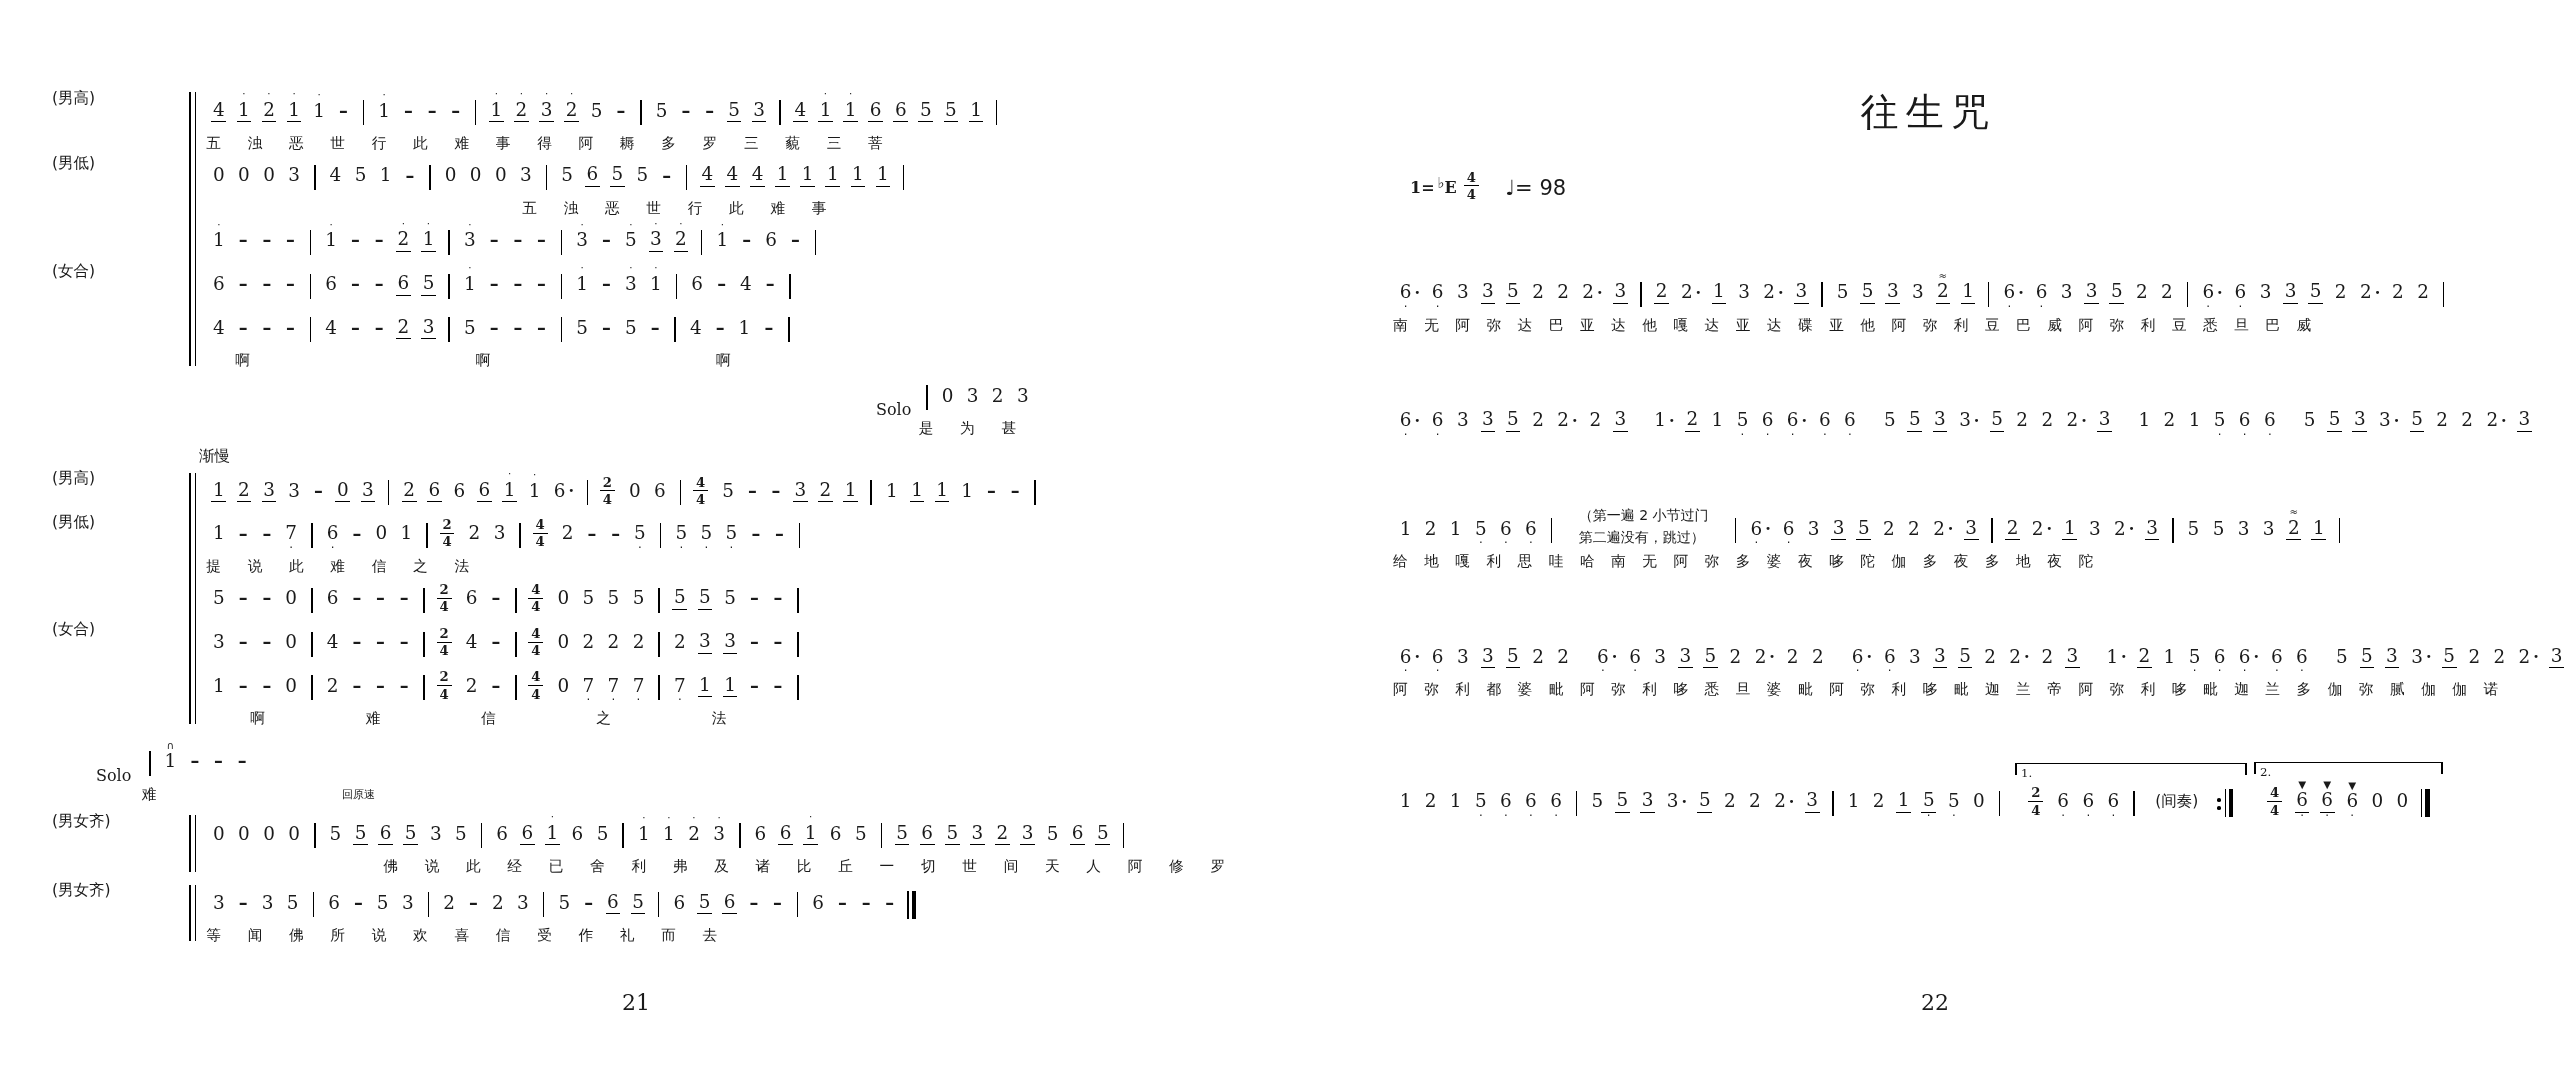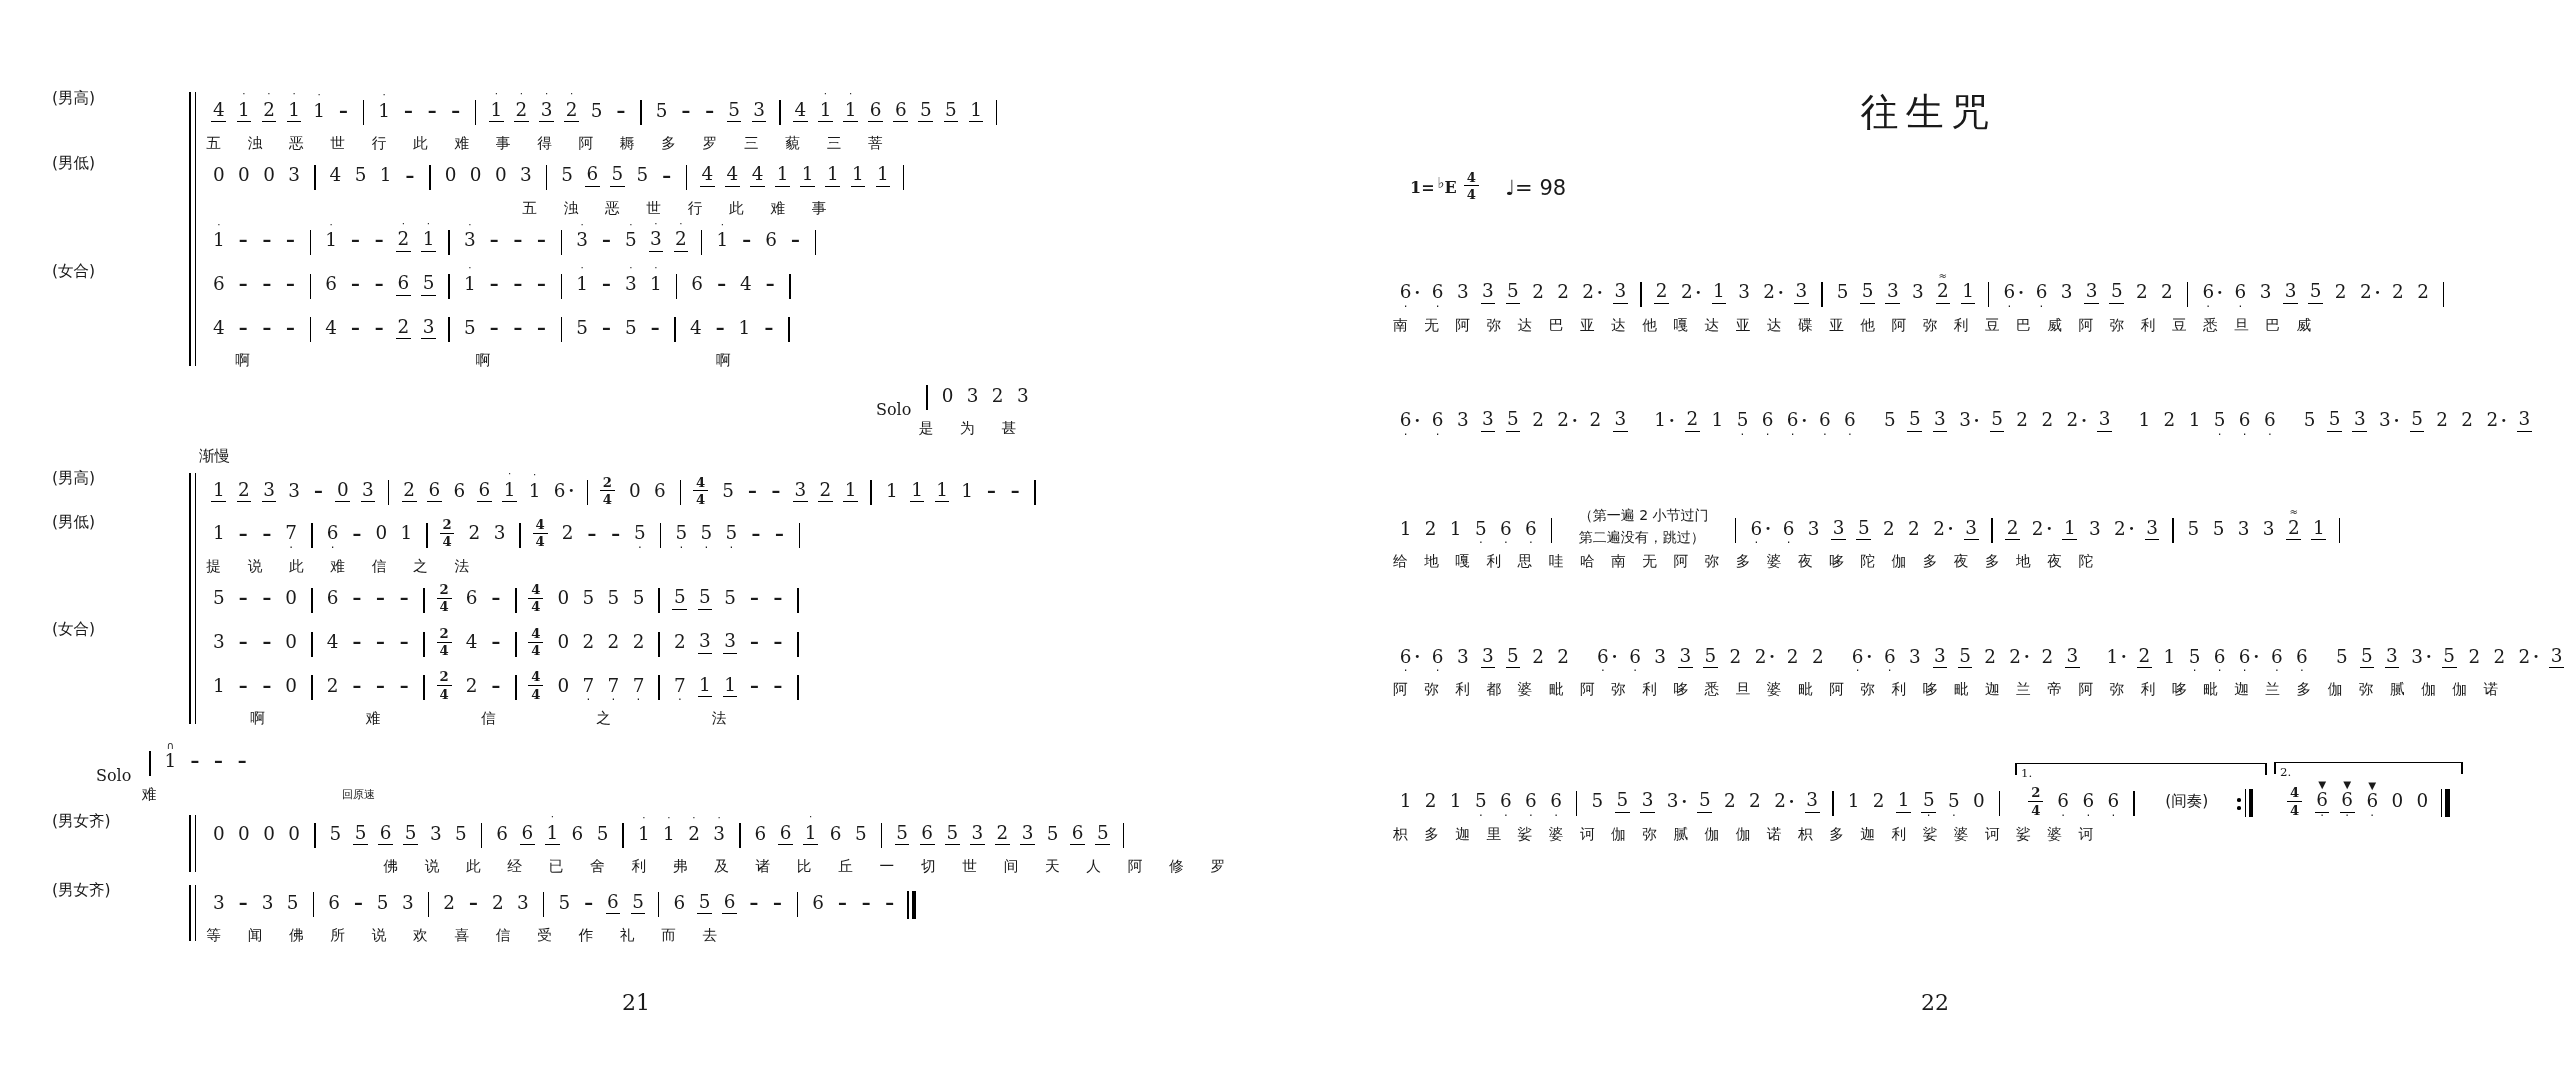--- a/index.html
+++ b/index.html
@@ -19,21 +19,21 @@
   .barline{width:1.5px;background:#000;height:25px;margin:0 7.4px 6.6px 7.4px;align-self:flex-end;}
   .fin,.rpt{display:inline-flex;align-items:flex-end;margin:0 5.9px 5.2px 5.9px;}
   .fin .thin,.rpt .thin{width:1.5px;height:28px;background:#000;margin-right:2.9px;}
   .fin .thick,.rpt .thick{width:4.4px;height:28px;background:#000;}
   .rpt .dots{display:flex;flex-direction:column;gap:4.4px;margin-right:3.7px;margin-bottom:7.4px;}
   .rpt .dot{width:3.7px;height:3.7px;border-radius:50%;background:#000;}
   .tsig{display:inline-flex;flex-direction:column;align-items:center;margin:0 7.4px 4.4px 4.4px;line-height:1;
         font-weight:bold;font-family:"DejaVu Serif",serif;}
   .tsig .tnum{font-size:13.2px;padding:1.5px 2.9px;}
   .tsig .tnum:first-child{border-bottom:1.5px solid #000;}
-  .mtext{font-size:15.5px;padding-bottom:10.3px;margin:0 23px;}
+  .mtext{font-size:15.5px;padding-bottom:10.3px;margin:0 13px;}
   
   .lyrics{font-size:14.7px;margin-top:2.2px;white-space:nowrap;word-spacing:11.8px;}
   .lyrics-wide{word-spacing:22px;}
   .lyrics-sparse{word-spacing:221px;padding-left:29px;}
   .lyrics-sparse2{word-spacing:96px;padding-left:44px;}
   .lyrics-indent{padding-left:316px;}
   .lyrics-indent2{padding-left:177px;}
   
   .page-left{position:absolute;left:52px;top:88px;width:1222px;}
   .system{position:relative;padding-left:144px;margin-bottom:4.4px;}
@@ -3157,21 +3157,20 @@
                   <i class="m-below"></i>
                 </span>
               </span>
               <span class="fin">
                 <i class="thin"></i>
                 <i class="thick"></i>
               </span>
             </span>
         </span>
       </div>
-      <div class="lyrics">枳 多 迦 里 娑 婆 诃 伽 弥 腻 伽 伽 诺 枳 多 迦 利 娑 婆 诃 娑 婆 诃</div>
     </div>
 
   </div>
 
   <div class="pgnum pgnum-left">21</div>
   <div class="pgnum pgnum-right">22</div>
 
 </div>
 
 

